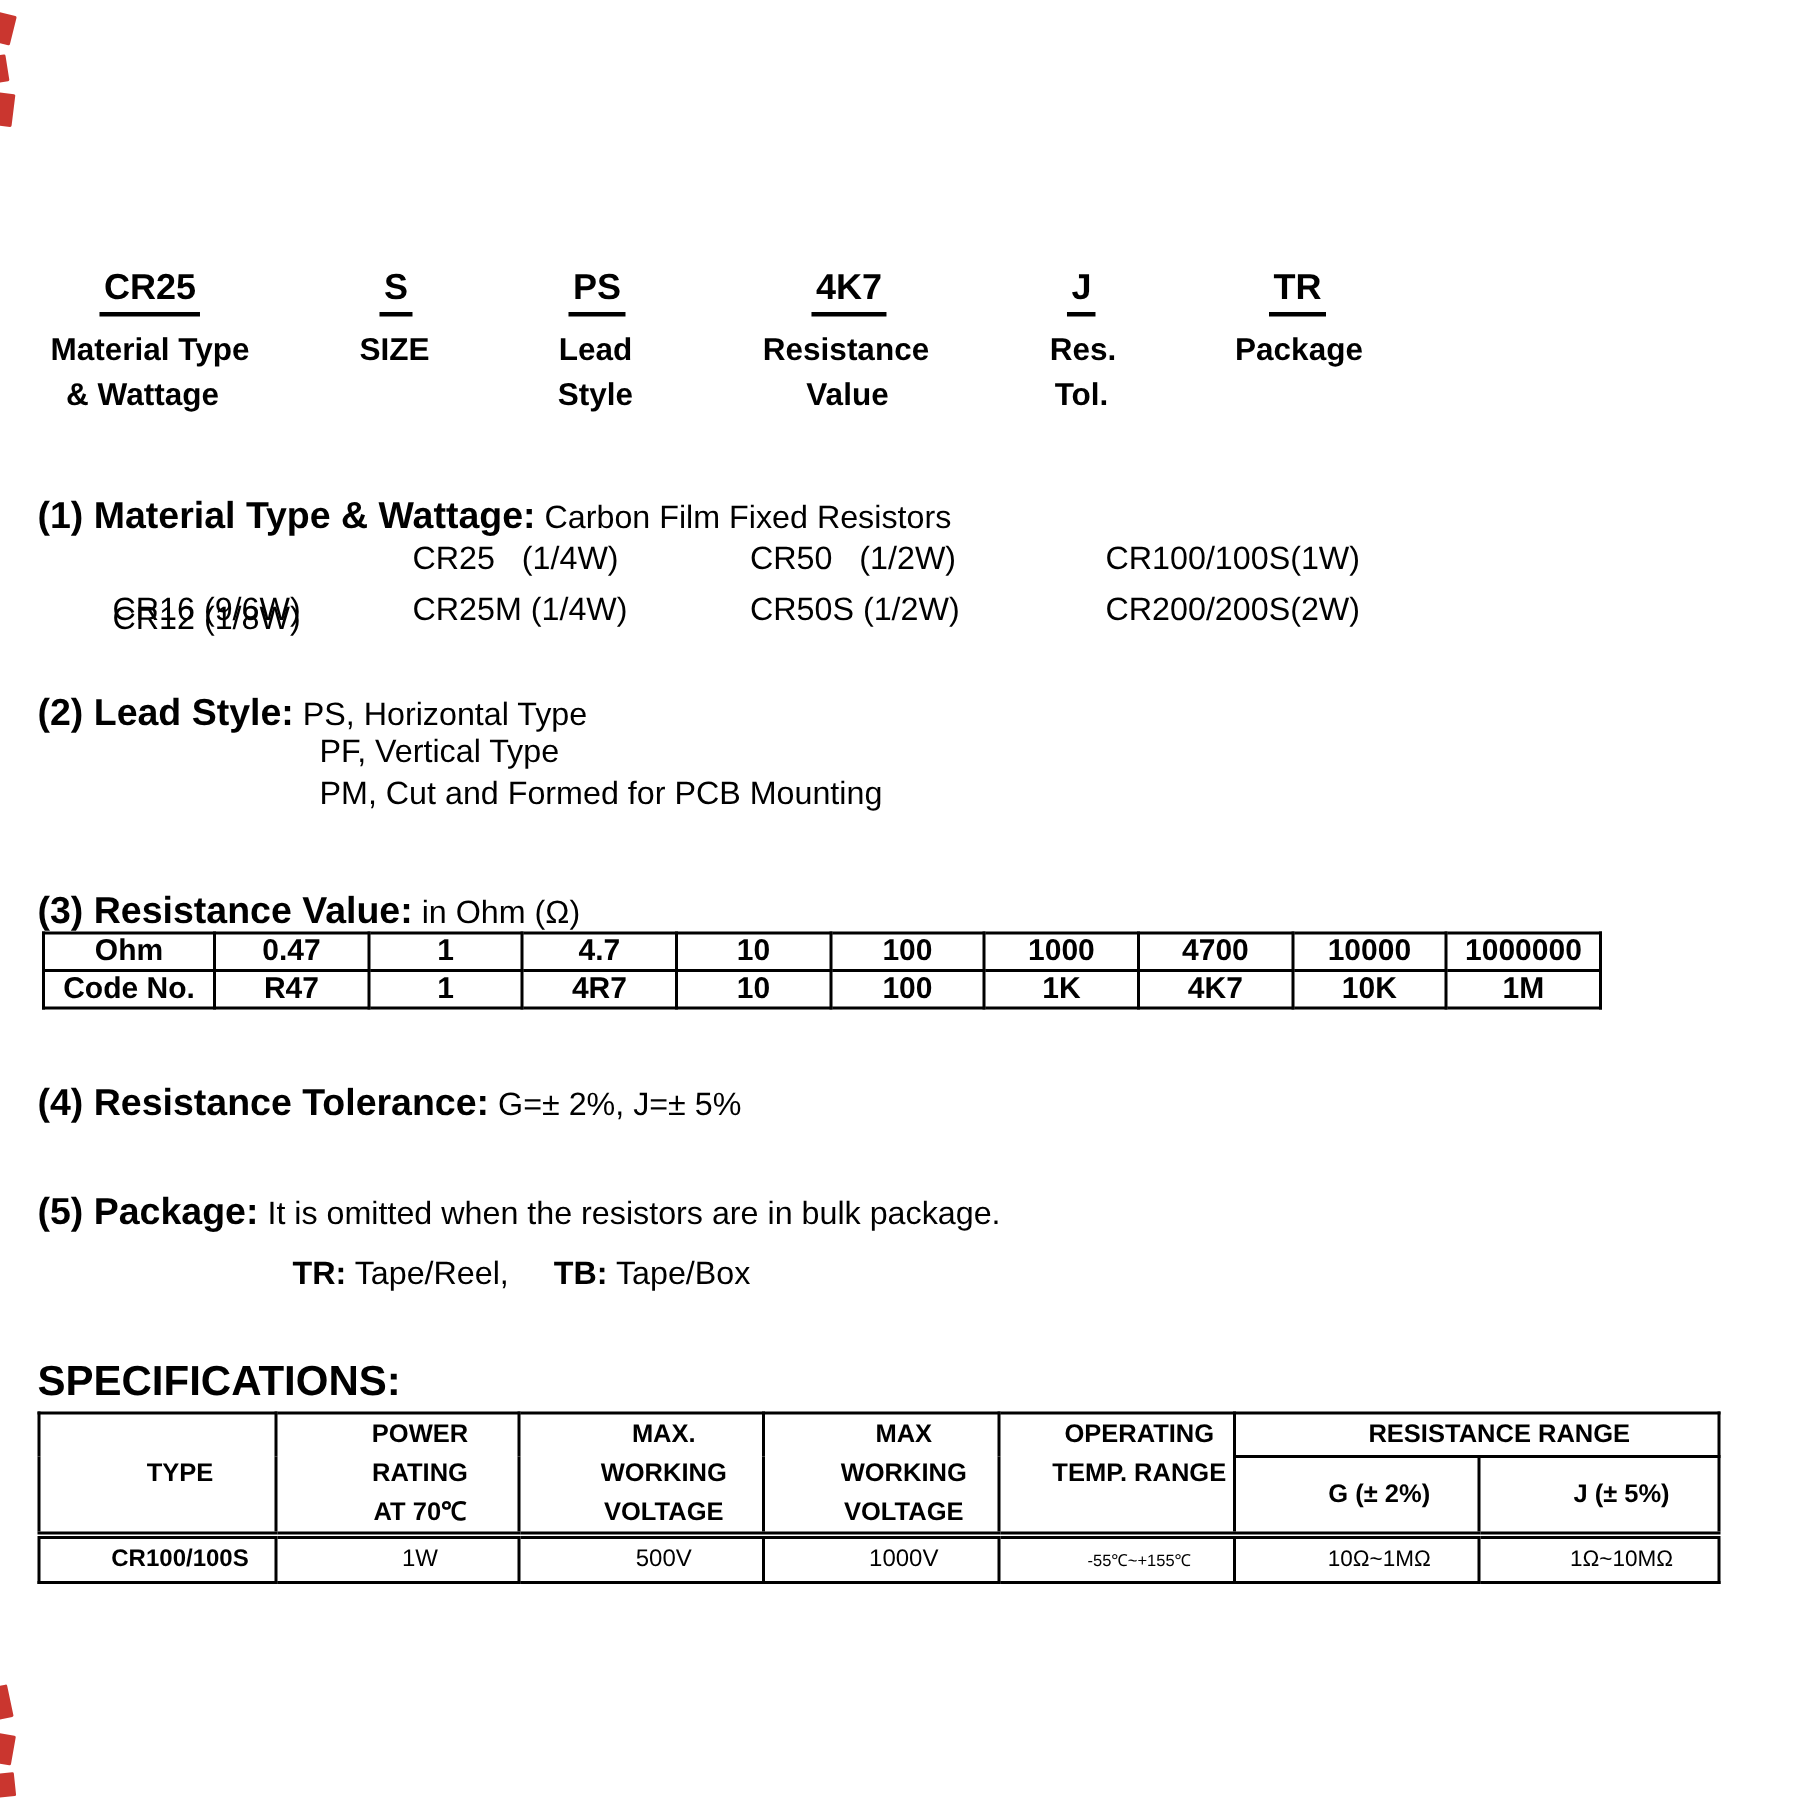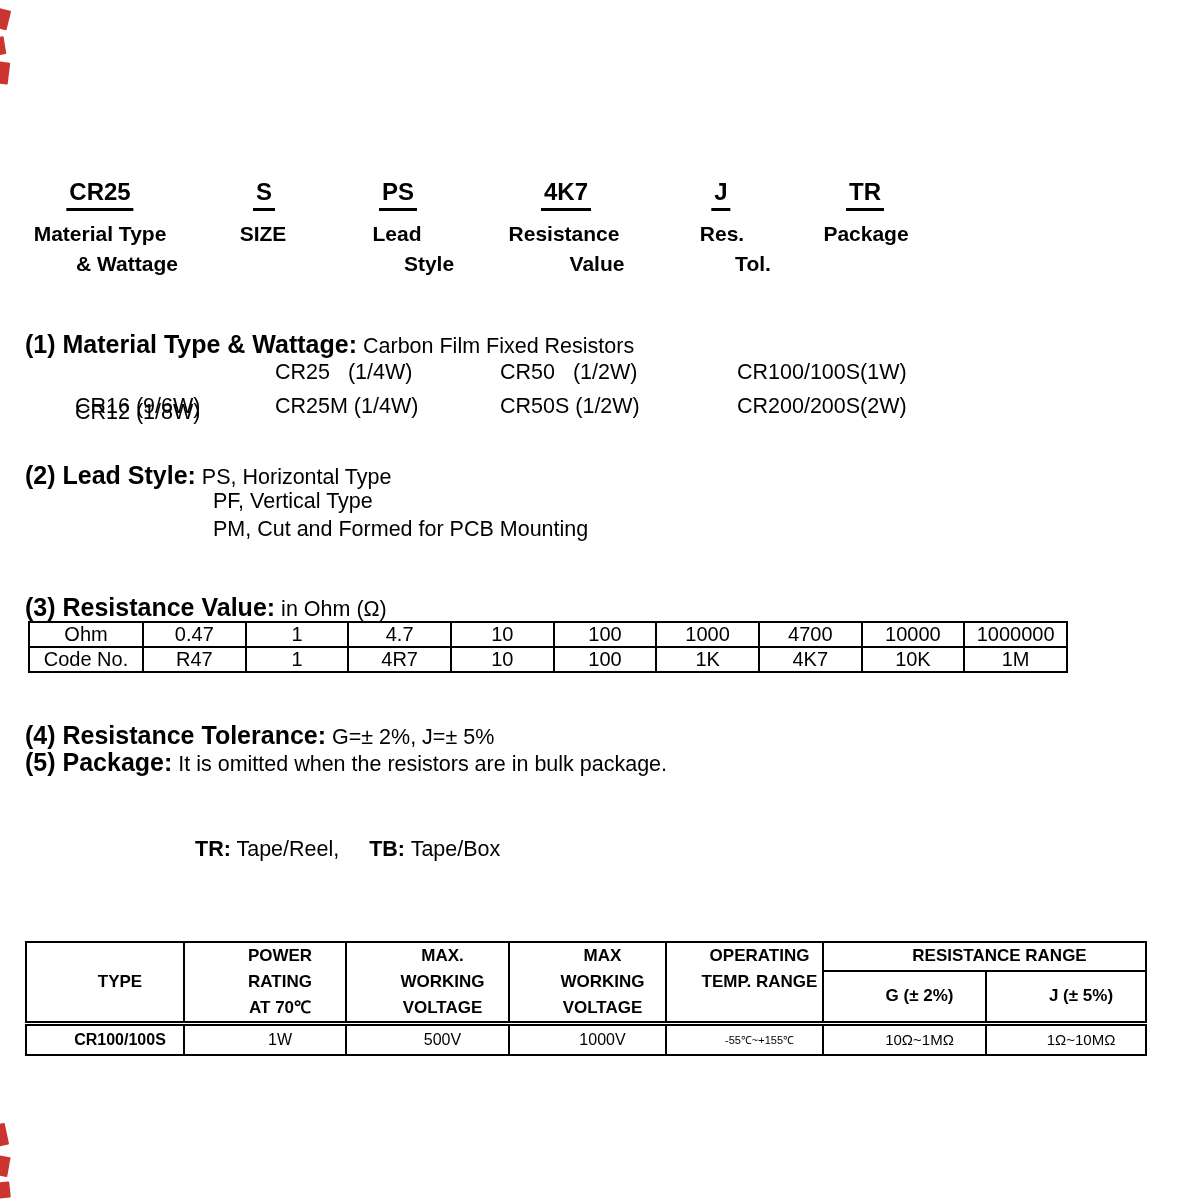--- a/index.html
+++ b/index.html
@@ -10,30 +10,30 @@
   .page{position:absolute;inset:0;}
 
   .title{position:absolute;left:25px;top:136px;font-size:28px;font-weight:bold;white-space:nowrap;}
   .spec-title{position:absolute;left:25px;top:905px;font-size:28px;font-weight:bold;white-space:nowrap;}
 
   .code-seg{
     position:absolute;top:178px;transform:translateX(-50%);
     font-size:24px;font-weight:bold;border-bottom:3px solid #000;padding:0 3px 2px 3px;white-space:nowrap;
   }
   .lbl{position:absolute;transform:translateX(-50%);font-size:21px;font-weight:bold;white-space:nowrap;}
-  .lbl.l1{top:222px;} .lbl.l2{top:252px;margin-left:32px;}
+  .lbl.l1{top:222px;} .lbl.l2{top:252px;}
 
   .sec{position:absolute;left:25px;font-size:21.5px;white-space:nowrap;}
   .sec b{font-size:25px;}
   .abs{position:absolute;font-size:21.5px;white-space:pre;}
 
   table{border-collapse:collapse;table-layout:fixed;position:absolute;}
   td{border:2px solid #000;text-align:center;vertical-align:middle;padding:0;overflow:hidden;}
 
-  .res-table{left:28px;top:621px;width:1040px;}
+  .res-table{left:28px;top:621px;width:1040px;font-weight:bold;}
   .res-table td{font-size:20px;height:23px;}
 
   .spec-table{left:25px;top:941px;width:1120px;}
   .spec-table td{font-weight:bold;font-size:17px;line-height:26px;padding-left:30px;}
   .spec-table tr.h1{height:27px;}
   .spec-table tr.h2{height:52px;}
   .spec-table td.optemp{vertical-align:top;}
   .spec-table tr.dat{height:31px;}
   .spec-table tr.dat td{border-top:5px double #000;font-weight:normal;line-height:normal;}
   .spec-table tr.dat td.d-type{font-weight:bold;font-size:16px;text-align:center;}
@@ -131,31 +131,32 @@
       <td>1M</td>
     </tr>
   </tbody>
     </table>
 
   <div class="sec" style="top:721px;">
     <b>(4) Resistance Tolerance:</b>
     <span>G=± 2%, J=± 5%</span>
   </div>
 
-  <div class="sec" style="top:748px;">
+  <div class="sec" style="top:794px;">
     <b>(5) Package:</b>
     <span>It is omitted when the resistors are in bulk package.</span>
   </div>
   <div class="pkg-line">
     <b>TR:</b>
     <span>Tape/Reel,</span><span class="gap"></span>
     <b>TB:</b>
     <span>Tape/Box</span>
   </div>
 
+  <div class="spec-title">SPECIFICATIONS:</div>
 
   <table class="spec-table">
     <colgroup>
       <col style="width:158px;">
         <col style="width:162px;">
         <col style="width:163px;">
       <col style="width:157px;">
         <col style="width:157px;">
         <col style="width:163px;">
         <col style="width:160px;">

